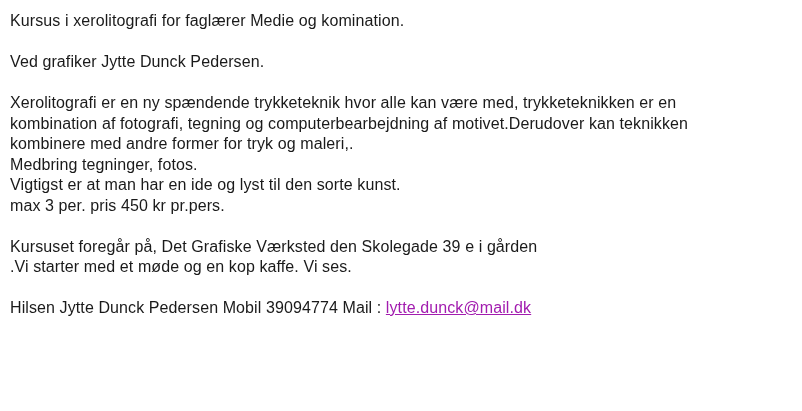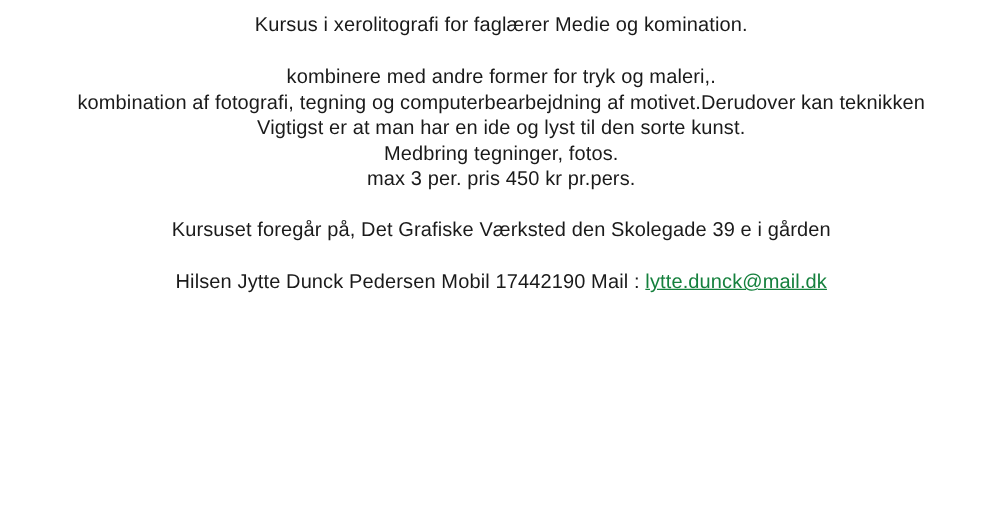--- a/index.html
+++ b/index.html
@@ -10,57 +10,61 @@
   body {
     width: 802px;
     height: 411px;
     overflow: hidden;
     font-family: "Liberation Sans", "DejaVu Sans", sans-serif;
     font-size: 16px;
     color: #1a1a1a;
   }
   .doc {
     padding: 11px 10px 0 10px;
-    text-align: center;
   }
   .para {
     margin: 0 0 20.5px 0;
   }
   .line {
     display: block;
     line-height: 20.5px;
     white-space: pre-wrap;
     letter-spacing: 0.1px;
   }
   .email-link {
-    color: #15803d;
+    color: #a21caf;
     text-decoration: underline;
     cursor: pointer;
   }
 </style>
 </head>
 <body>
 
 <div class="doc">
 
   <p class="para">
     <span class="line">Kursus i xerolitografi for faglærer Medie og komination.</span>
   </p>
 
 
+  <p class="para">
+    <span class="line">Ved grafiker Jytte Dunck Pedersen.</span>
+  </p>
 
   <p class="para">
+    <span class="line">Xerolitografi er en ny spændende trykketeknik hvor alle kan være med, trykketeknikken er en</span>
+    <span class="line">kombination af fotografi, tegning og computerbearbejdning af motivet.Derudover kan teknikken</span>
     <span class="line">kombinere med andre former for tryk og maleri,.</span>
-    <span class="line">kombination af fotografi, tegning og computerbearbejdning af motivet.Derudover kan teknikken</span>
+    <span class="line">Medbring tegninger, fotos.</span>
     <span class="line">Vigtigst er at man har en ide og lyst til den sorte kunst.</span>
-    <span class="line">Medbring tegninger, fotos.</span>
     <span class="line">max 3 per. pris 450 kr pr.pers.</span>
   </p>
 
   <p class="para">
     <span class="line">Kursuset foregår på, Det Grafiske Værksted den Skolegade 39 e i gården</span>
+    <span class="line">.Vi starter med et møde og en kop kaffe. Vi ses.</span>
   </p>
 
   <p class="para">
-    <span class="line"><span>Hilsen Jytte Dunck Pedersen Mobil 17442190 Mail : </span><a href="#" class="email-link">lytte.dunck@mail.dk</a></span>
+    <span class="line"><span>Hilsen Jytte Dunck Pedersen Mobil 39094774 Mail : </span><a href="#" class="email-link">lytte.dunck@mail.dk</a></span>
   </p>
 
 </div>
 
 </body></html>

